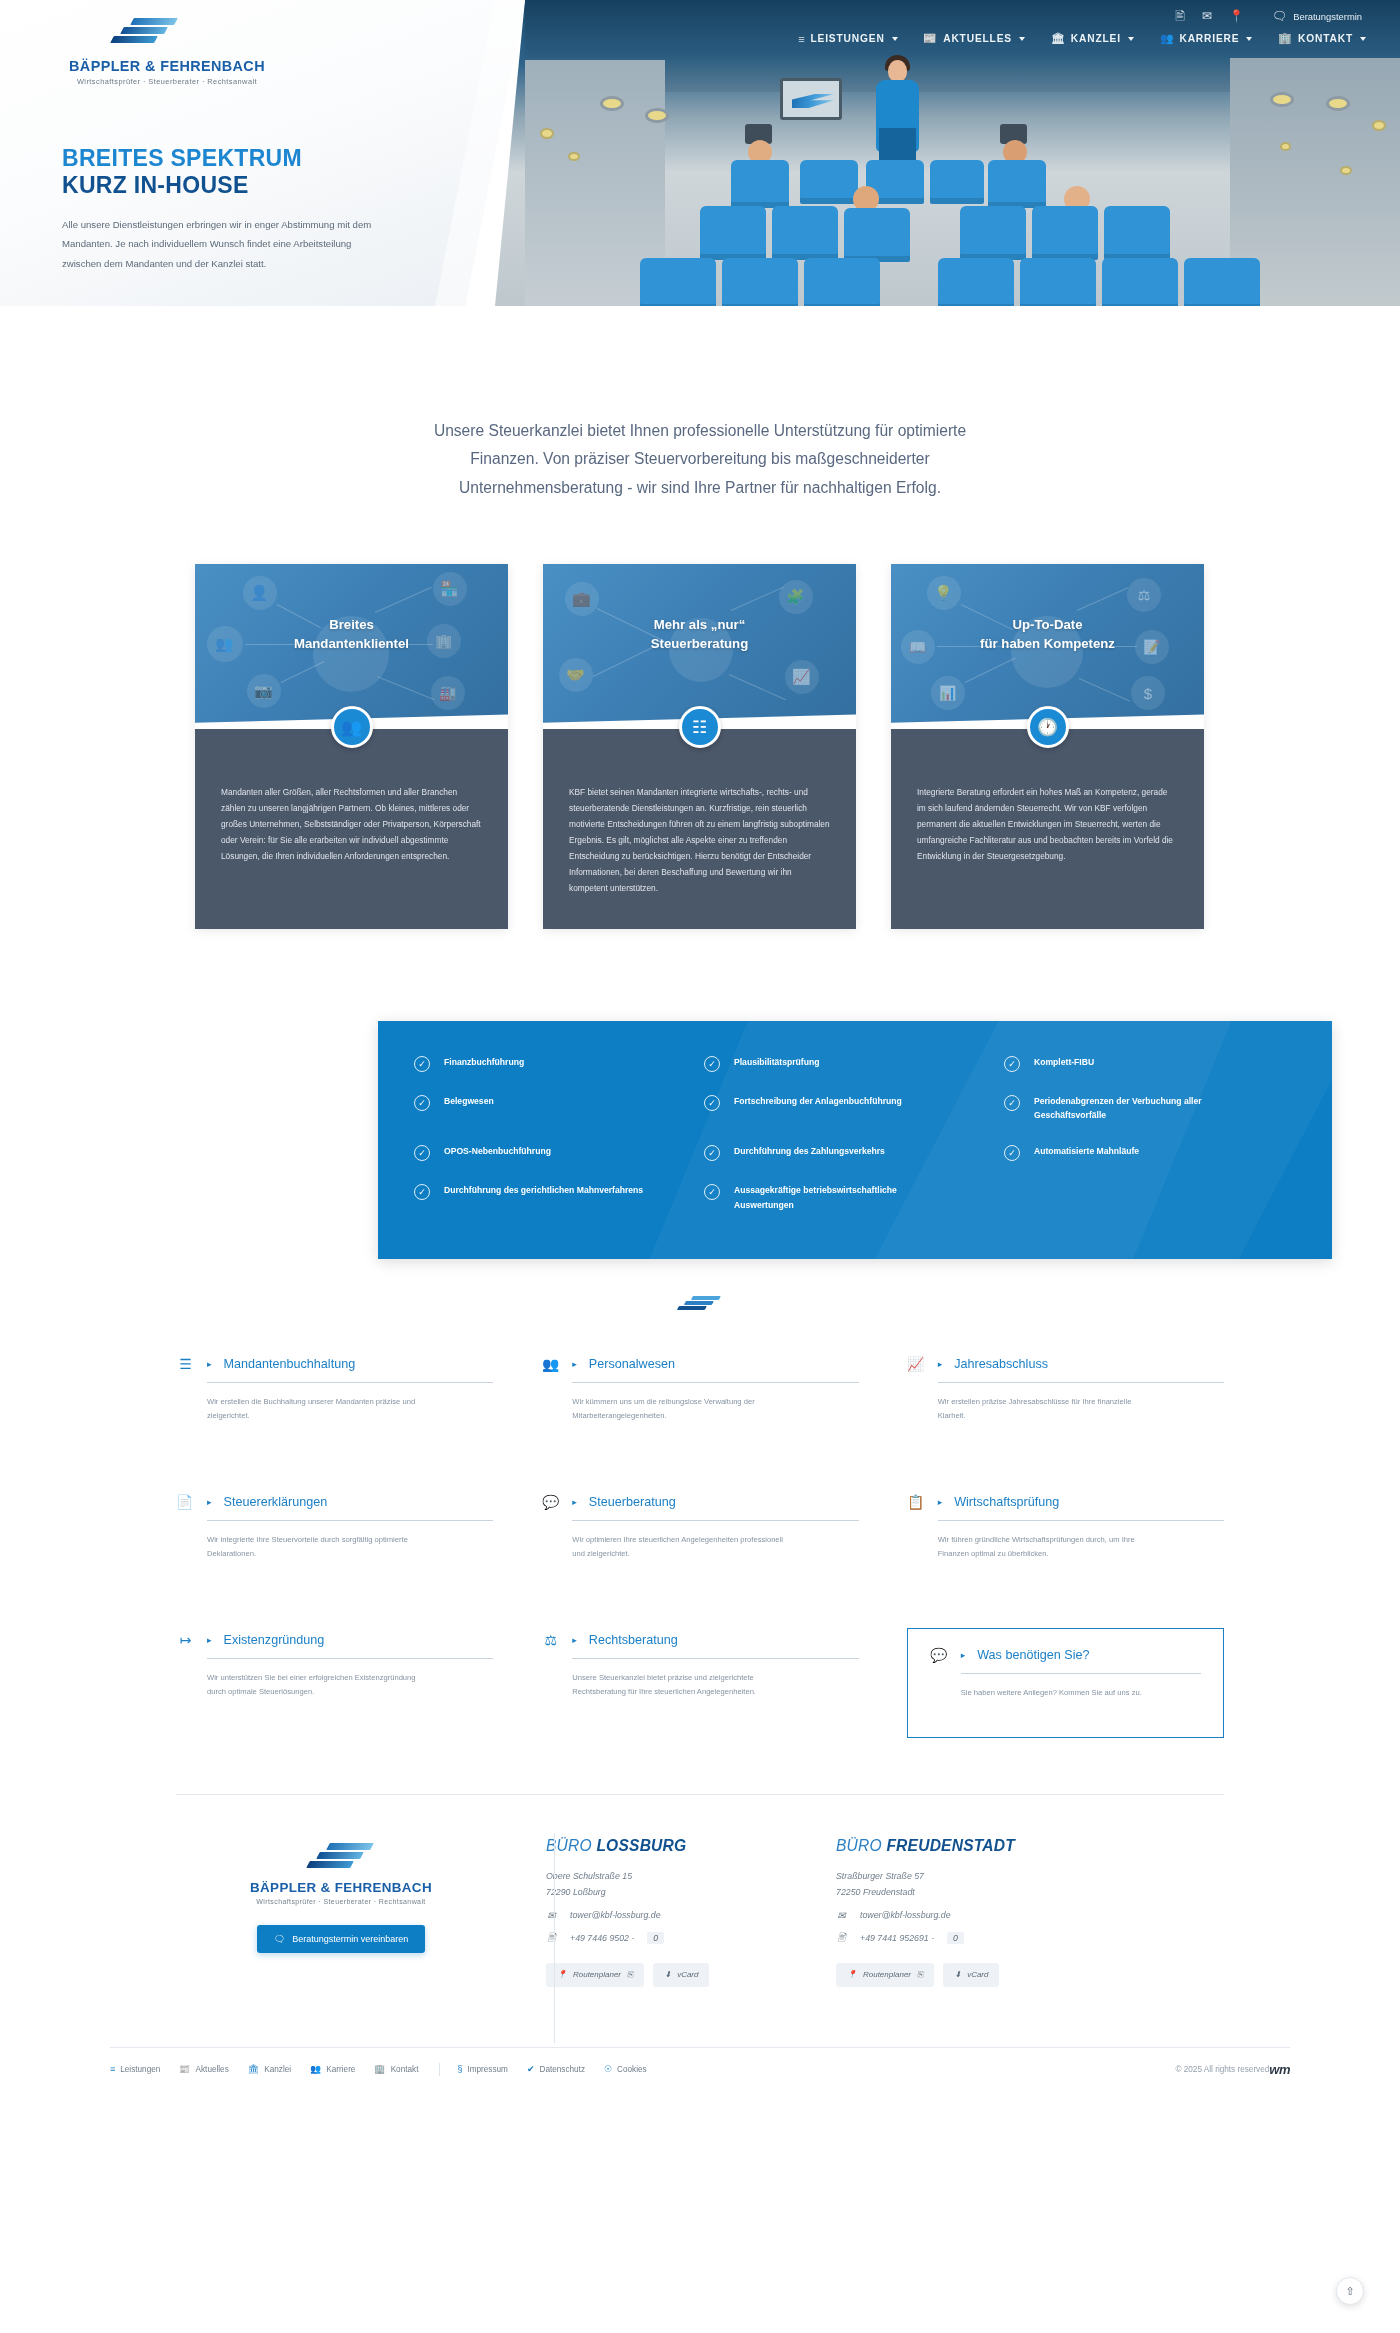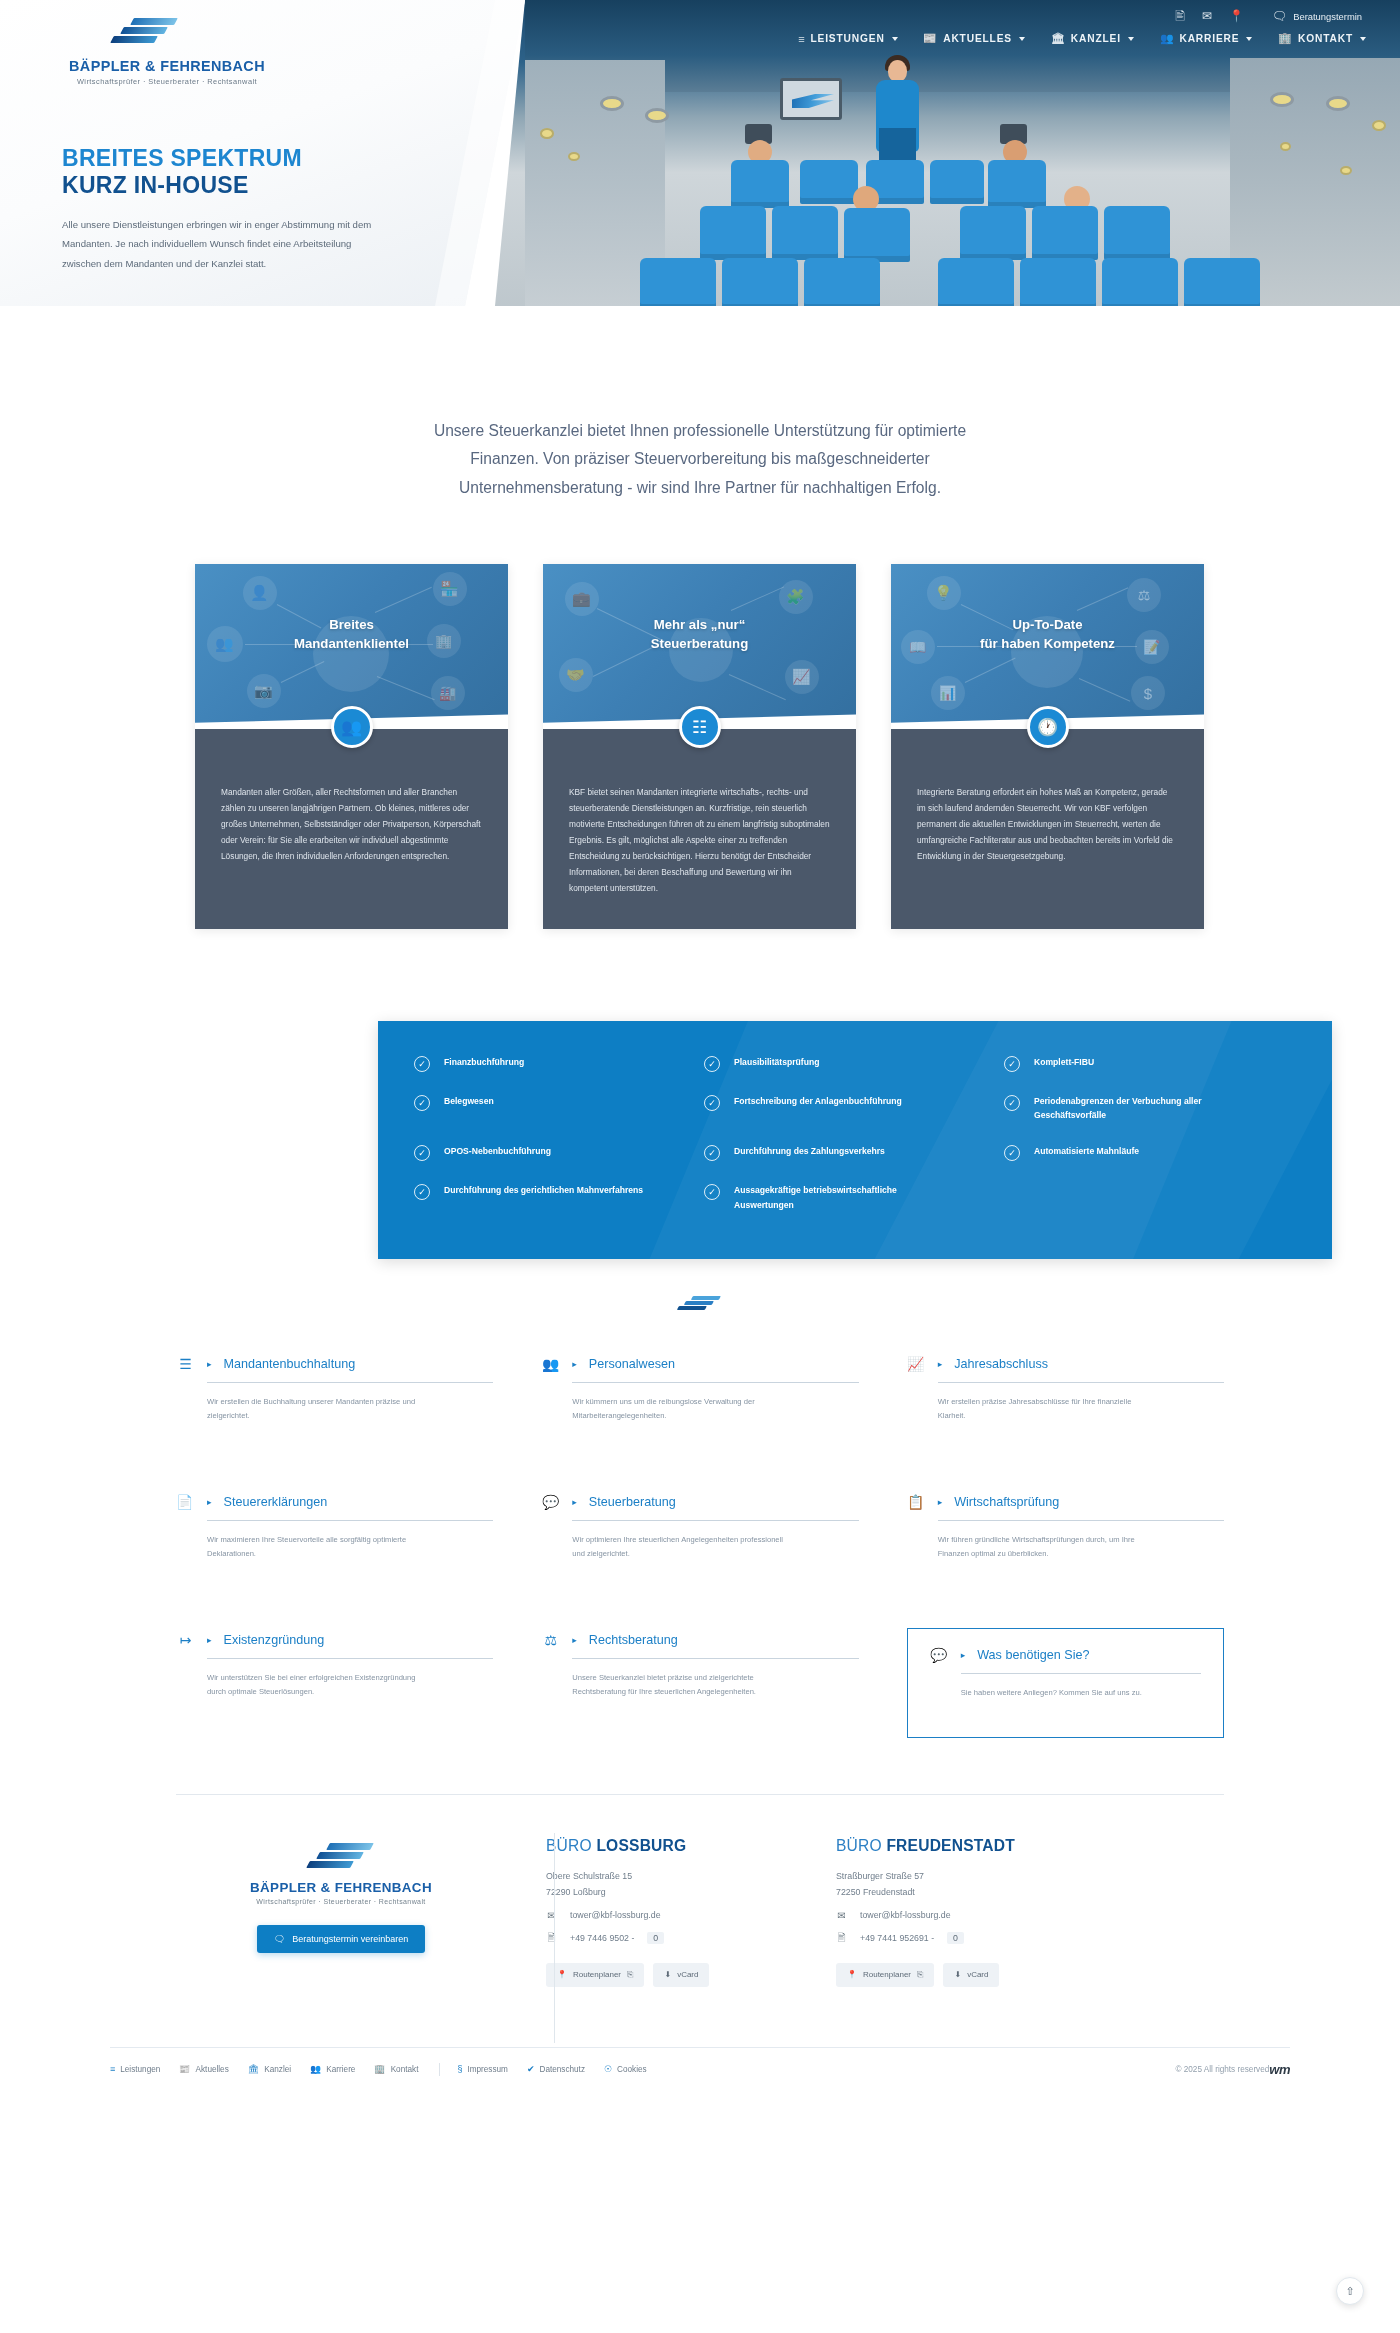--- a/index.html
+++ b/index.html
@@ -129,21 +129,21 @@
   
   .foot-div{margin:56px auto 0;width:1048px;height:1px;background:#e2e8ee;}
   .foot{margin:42px auto 0;width:1048px;display:flex;position:relative;}
   .foot-brand{width:330px;text-align:center;padding-top:6px;}
   .foot-logo-mark{position:relative;width:70px;height:30px;margin:0 auto 7px;}
   .foot-name{font-size:13.4px;font-weight:700;letter-spacing:.35px;color:#1a5fa8;white-space:nowrap;}
   .foot-sub{font-size:7px;letter-spacing:.4px;color:#76848f;margin-top:3px;}
   .btn-appt{margin:20px auto 0;display:inline-flex;align-items:center;gap:7px;background:#0d7ec4;color:#fff;
     font-size:9px;padding:9px 17px;border-radius:3px;box-shadow:0 2px 7px rgba(13,126,196,.3);cursor:pointer;}
   .foot-sep{position:absolute;left:378px;top:-4px;width:1px;height:210px;background:#dfe6ec;}
-  .office{width:250px;margin-left:40px;}
+  .office{width:250px;margin-left:40px;font-style:italic;}
   .office:first-of-type{margin-left:60px;}
   .office h3{font-size:15.6px;color:#2b7fc4;font-weight:400;letter-spacing:.2px;}
   .office h3 b{color:#11518f;font-weight:700;}
   .office .addr{margin-top:13px;font-size:8.8px;line-height:1.85;color:#6f7d8b;}
   .office .cline{display:flex;align-items:center;gap:13px;margin-top:9px;font-size:8.8px;color:#6f7d8b;}
   .office .cline .ci{font-size:10px;color:#67757f;width:11px;text-align:center;}
   .office .cline .ext{background:#eef2f6;padding:1px 6px;border-radius:2px;color:#5e6b78;}
   .office .btns{display:flex;gap:9px;margin-top:16px;}
   .mini-btn{display:inline-flex;align-items:center;gap:6px;background:#eef2f6;color:#5e6b78;font-size:8px;
     padding:7px 11px;border-radius:3px;cursor:pointer;}
@@ -451,21 +451,21 @@
       <p class="pf-desc">Wir erstellen präzise Jahresabschlüsse für Ihre finanzielle Klarheit.</p>
     </div>
 
     <div class="pf-card">
       <div class="pf-row">
           <span class="pf-ico">📄</span>
           <span class="pf-arrow">▸</span>
           <span class="pf-title">Steuererklärungen</span>
         </div>
       <div class="pf-rule"></div>
-      <p class="pf-desc">Wir maximieren Ihre Steuervorteile alle sorgfältig optimierte Deklarationen.</p>
+      <p class="pf-desc">Wir integrierte Ihre Steuervorteile durch sorgfältig optimierte Deklarationen.</p>
     </div>
 
     <div class="pf-card">
       <div class="pf-row">
           <span class="pf-ico">💬</span>
           <span class="pf-arrow">▸</span>
           <span class="pf-title">Steuerberatung</span>
         </div>
       <div class="pf-rule"></div>
       <p class="pf-desc">Wir optimieren Ihre steuerlichen Angelegenheiten professionell und zielgerichtet.</p>

